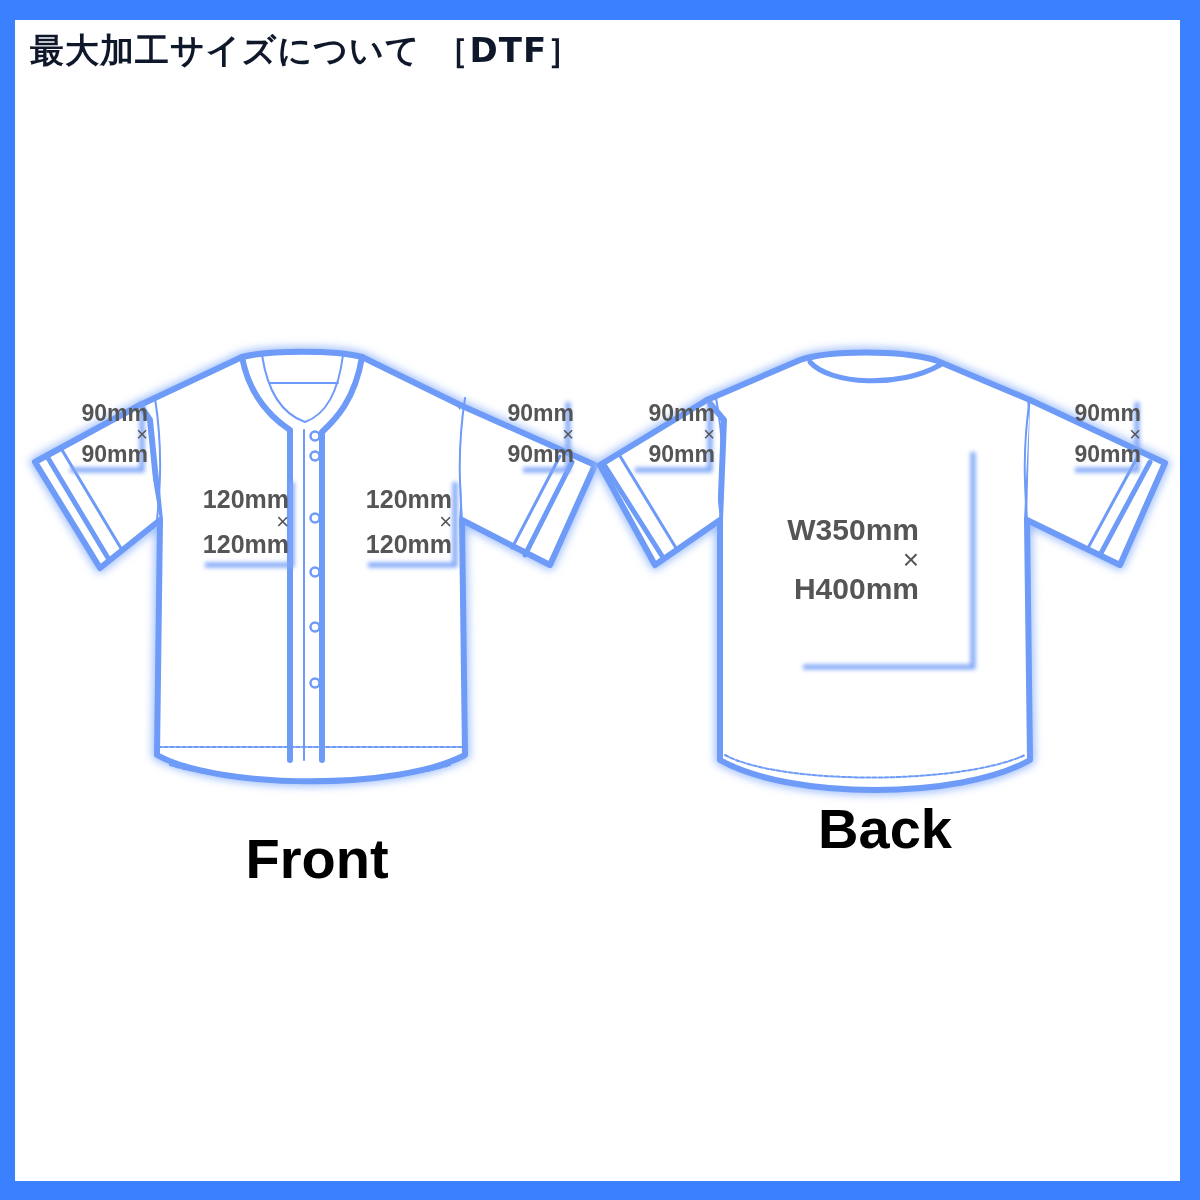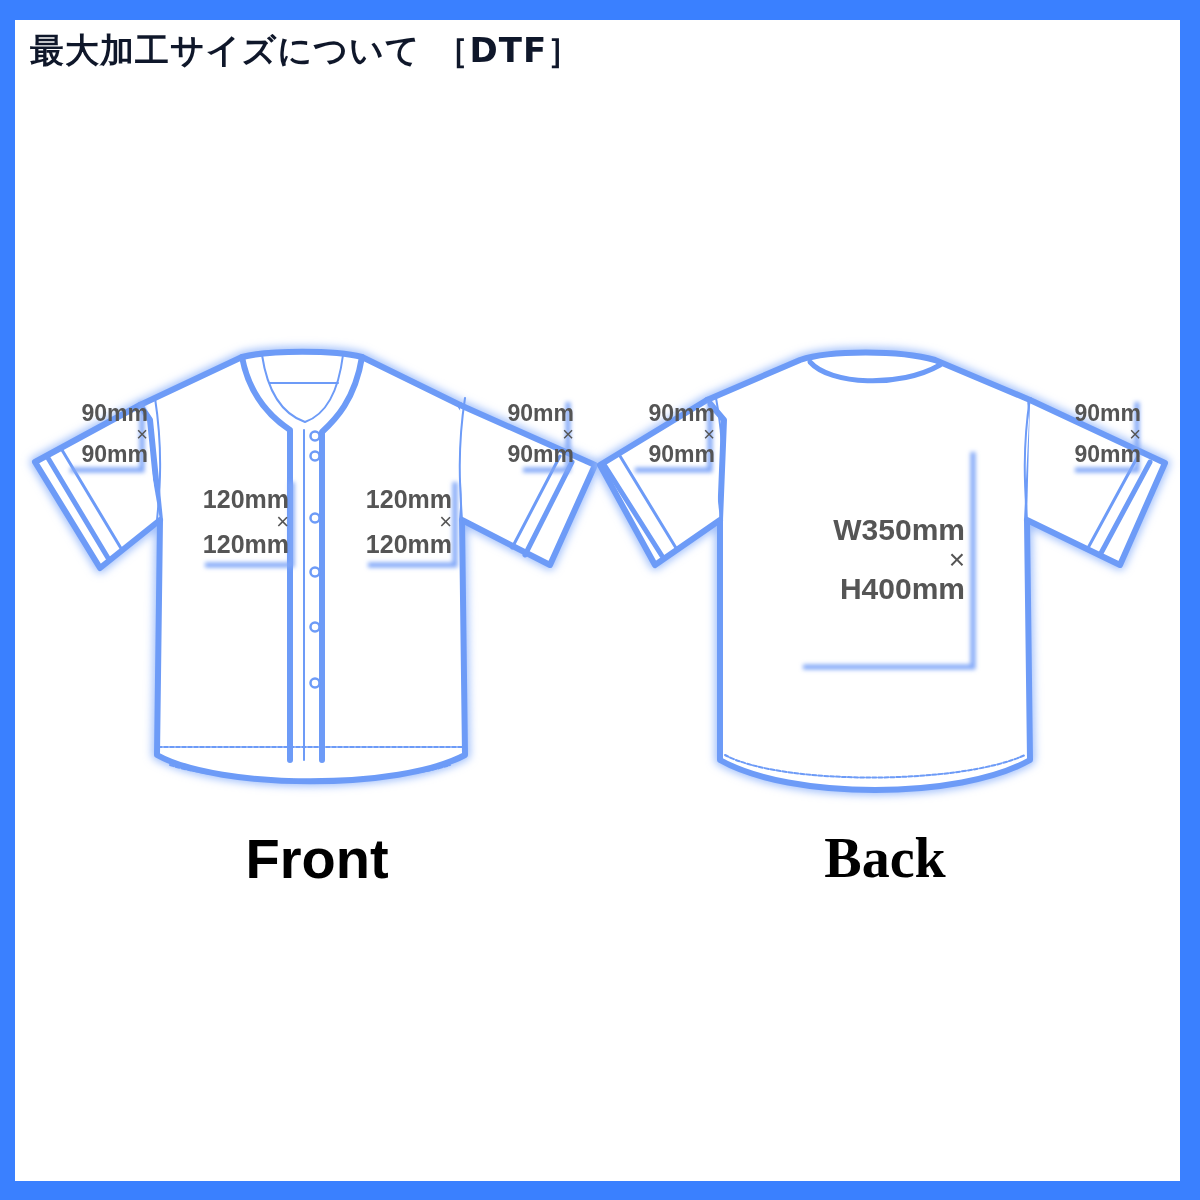--- a/index.html
+++ b/index.html
@@ -132,20 +132,20 @@
 <div class="dim s" style="left:625px;top:402px;width:90px;">
   <span>90mm</span>
   <span class="x">×</span>
   <span>90mm</span>
 </div>
 <div class="dim s" style="left:1051px;top:402px;width:90px;">
   <span>90mm</span>
   <span class="x">×</span>
   <span>90mm</span>
 </div>
-<div class="dim l" style="left:810px;top:515px;width:155px;">
+<div class="dim l" style="left:764px;top:515px;width:155px;">
   <span>W350mm</span>
   <span class="x">×</span>
   <span>H400mm</span>
 </div>
 
 <div class="shirt-label" style="left:167px;top:826px;text-align:center;">Front</div>
-<div class="shirt-label" style="left:735px;top:826px;font-family:Liberation Serif, serif;">Back</div>
+<div class="shirt-label" style="left:735px;top:796px;">Back</div>
 
 </body></html>

